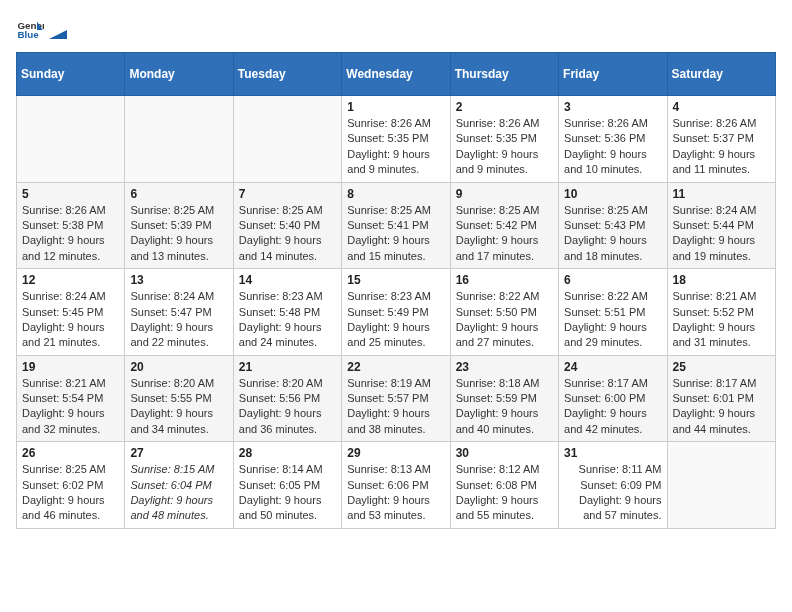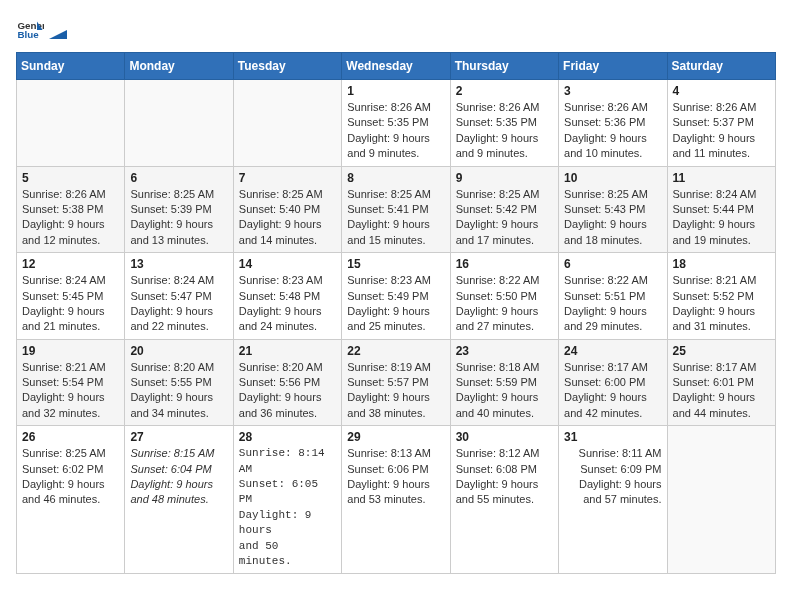--- a/index.html
+++ b/index.html
@@ -40,21 +40,21 @@
     table {
       width: 100%;
       border-collapse: collapse;
       table-layout: fixed;
     }
     thead tr th {
       background: #3070b8;
       color: #fff;
       font-size: 12px;
       font-weight: bold;
-      padding: 6px 4px;
+      padding: 14px 4px;
       text-align: left;
       border: 1px solid #2560a0;
     }
     tbody tr td {
       border: 1px solid #ccc;
       vertical-align: top;
       padding: 4px 5px;
       font-size: 10.5px;
       color: #222;
       height: 80px;
@@ -315,21 +315,21 @@
         </td>
         <td>
           <span class="day-number">27</span>
           <div class="cell-info" style="white-space: pre-line; font-style: italic;">Sunrise: 8:15 AM
 Sunset: 6:04 PM
 Daylight: 9 hours
 and 48 minutes.</div>
         </td>
         <td>
           <span class="day-number">28</span>
-          <div class="cell-info" style="white-space: pre-line; font-family: Liberation Mono, monospace;">Sunrise: 8:14 AM
+          <div class="cell-info" style="white-space: pre-line;">Sunrise: 8:14 AM
 Sunset: 6:05 PM
 Daylight: 9 hours
 and 50 minutes.</div>
         </td>
         <td>
           <span class="day-number">29</span>
           <div class="cell-info" style="white-space: pre-line;">Sunrise: 8:13 AM
 Sunset: 6:06 PM
 Daylight: 9 hours
 and 53 minutes.</div>

